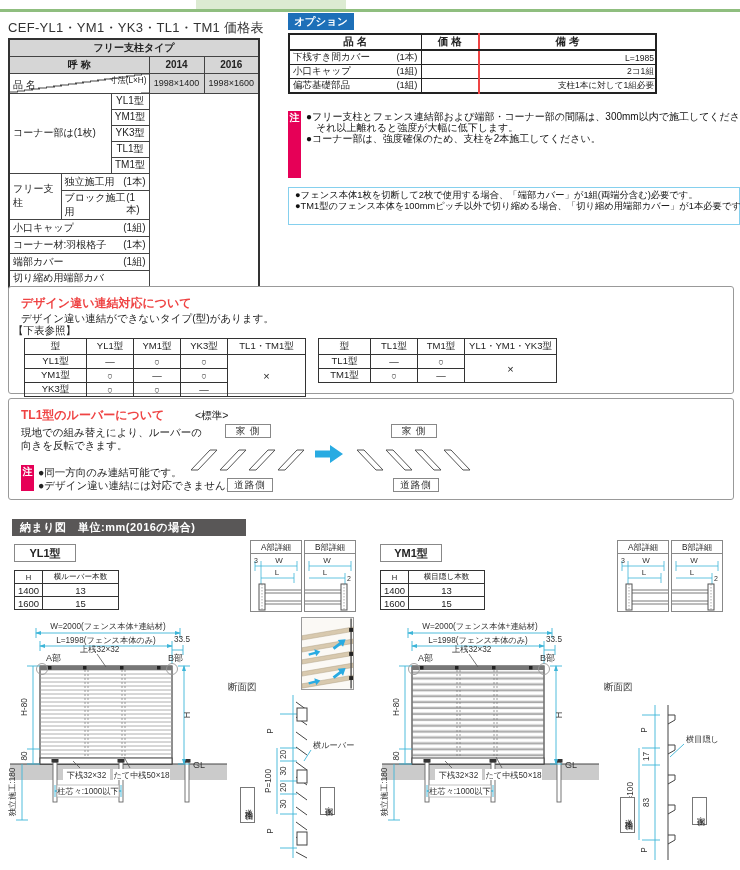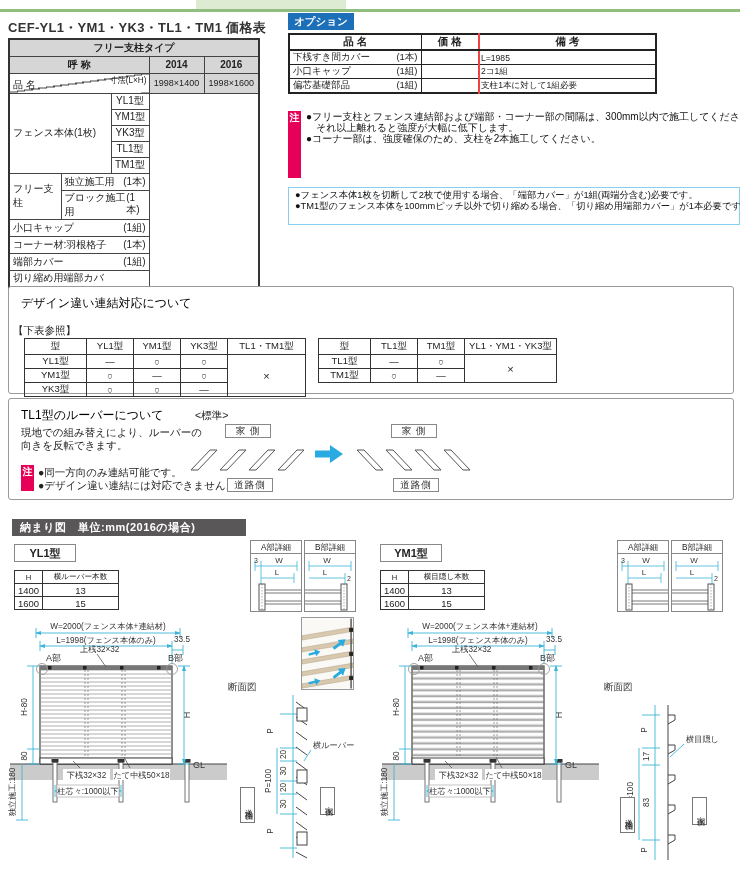--- a/index.html
+++ b/index.html
@@ -8,48 +8,48 @@
 .abs{position:absolute}
 .nw{white-space:nowrap}
 table{border-collapse:collapse;table-layout:fixed}
 td,th{font-weight:normal;overflow:hidden}
 svg{display:block;overflow:visible}
 svg text{font-family:"Liberation Sans","DejaVu Sans",sans-serif;fill:#333}
 .t8{font-size:8.2px}.t9{font-size:9px}.t95{font-size:9.5px}.mid{text-anchor:middle}
 
 .greentab{left:196px;top:0;width:150px;height:9px;background:#dcebd2}
 .greenline{left:0;top:9px;width:740px;height:3px;background:#8fbe7f}
-.pagetitle{left:8px;top:19px;font-size:13px;font-weight:700;color:#333;letter-spacing:.3px}
+.pagetitle{left:8px;top:19px;font-size:13px;font-weight:400;color:#333;letter-spacing:.3px}
 
 .ptable{position:absolute;left:8px;top:38px;width:250px;font-size:10px;border:2px solid #333}
 .ptable td{border:1px solid #444;padding:0 3px}
 .ptable .hdr{background:#d6d6d6;text-align:center;font-weight:bold}
 .ptable .sz{font-size:9px;font-weight:normal}
 .ptable .ctr{text-align:center}
 .h16{height:16px}.h17{height:17px}.h20{height:20px}.h30{height:30px}
 .fx{display:flex;justify-content:space-between;align-items:center;width:100%}
 .fxe{display:flex;justify-content:space-between;align-items:flex-end;width:100%}
 .diag{position:relative;background:linear-gradient(to bottom right,transparent calc(50% - .6px),#444 calc(50% - .6px),#444 calc(50% + .6px),transparent calc(50% + .6px))}
 .diag .dl{position:absolute;top:1px;right:2px;font-size:8.2px}
 .diag .pl{position:absolute;bottom:1px;left:3px;font-size:10px}
 
 .optbadge{left:288px;top:13px;width:66px;height:17px;background:#1d6fb8;color:#fff;font-size:10.5px;font-weight:bold;display:flex;align-items:center;justify-content:center}
 .otable{position:absolute;left:288px;top:33px;width:367px;border:2px solid #222;font-size:9.5px}
 .otable td{border:1px solid #222;padding:0 3px;height:14px}
 .otable .oh td{font-weight:bold;text-align:center;border-bottom:2px solid #222;height:16px;font-size:10.5px}
-.otable .note{text-align:left;font-size:8.6px;padding:0 1px}
+.otable .note{text-align:right;font-size:8.6px;padding:0 1px}
 .otable .bk{border-left:2px solid #ef4444}
 
 .badge{background:#e60057;color:#fff;font-size:10px;font-weight:bold;text-align:center;line-height:13px}
 .noteline{font-size:10px;line-height:11.2px;color:#111}
 .bluebox{left:288px;top:187px;width:452px;height:38px;border:1px solid #85d0ee;padding:2px 6px}
 .bluebox div{font-size:9.3px;line-height:10.8px;color:#111}
 
 .secbox{border:1px solid #999;border-radius:3px;background:#fff}
-.sectitle{font-size:12px;font-weight:normal;color:#000000}
+.sectitle{font-size:12px;font-weight:bold;color:#ef4444}
 .sectext{font-size:10.5px;color:#222}
 .dtable{position:absolute;border:1.5px solid #333;font-size:9.5px}
 .dtable td{border:1px solid #333;text-align:center;height:12px}
 .dtable .dh td{height:16px}
 .dtable .x{font-size:11px}
 
 .boxedlabel{border:1px solid #888;background:#fff;font-size:9.5px;display:flex;align-items:center;justify-content:center;letter-spacing:1px}
 .secbar{left:12px;top:519px;width:234px;height:17px;background:#595757;color:#fff;font-size:11px;font-weight:bold;display:flex;align-items:center;padding-left:8px;letter-spacing:.5px}
 .typelabel{border:1px solid #888;font-size:11px;font-weight:600;display:flex;align-items:center;justify-content:center;background:#fff}
 
@@ -89,21 +89,21 @@
   </tr>
   <tr class="h20">
     <td colspan="3" class="diag">
       <span class="dl">寸法(L×H)</span>
       <span class="pl">品 名</span>
     </td>
     <td class="hdr sz">1998×1400</td>
     <td class="hdr sz">1998×1600</td>
   </tr>
   <tr class="h16">
-    <td colspan="2" rowspan="5">フェンス本体(1枚)</td>
+    <td colspan="2" rowspan="5">コーナー部は(1枚)</td>
     <td class="ctr">YL1型</td>
     <td colspan="2" rowspan="11" class="empty"></td>
   </tr>
   <tr class="h16">
         <td class="ctr">YM1型</td>
       </tr>
   <tr class="h16">
         <td class="ctr">YK3型</td>
       </tr>
   <tr class="h16">
@@ -217,20 +217,21 @@
   <div class="noteline nw">●コーナー部は、強度確保のため、支柱を2本施工してください。</div>
 </div>
 
 <div class="abs bluebox">
   <div class="nw">●フェンス本体1枚を切断して2枚で使用する場合、「端部カバー」が1組(両端分含む)必要です。</div>
   <div class="nw">●TM1型のフェンス本体を100mmピッチ以外で切り縮める場合、「切り縮め用端部カバー」が1本必要です。</div>
 </div>
 
 <div class="abs secbox" style="left:8px;top:286px;width:726px;height:108px">
   <div class="abs sectitle nw" style="left:12px;top:8px">デザイン違い連結対応について</div>
+  <div class="abs sectext nw" style="left:12px;top:25px">デザイン違い連結ができないタイプ(型)があります。</div>
   <div class="abs sectext nw" style="left:4px;top:37px">【下表参照】</div>
 </div>
 <table class="dtable" style="left:24px;top:338px;width:281px">
   <colgroup>
       <col style="width:62px">
       <col style="width:47px">
       <col style="width:47px">
       <col style="width:47px">
       <col style="width:78px">
     </colgroup>

